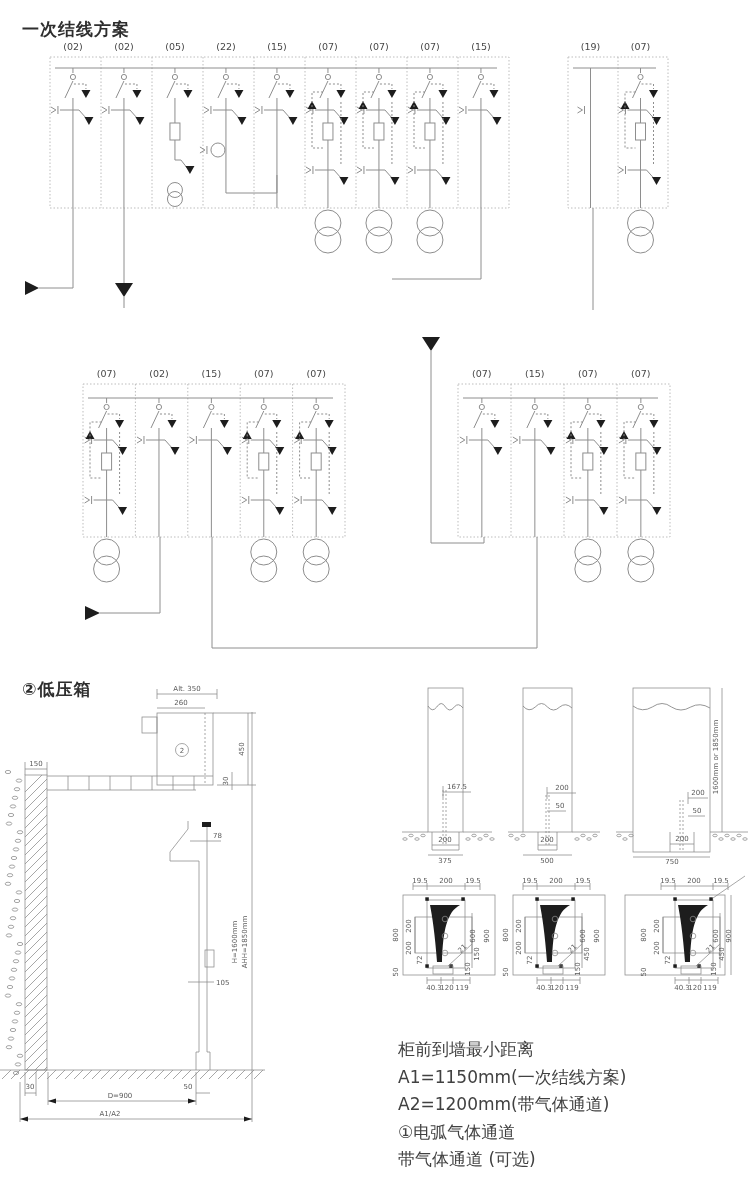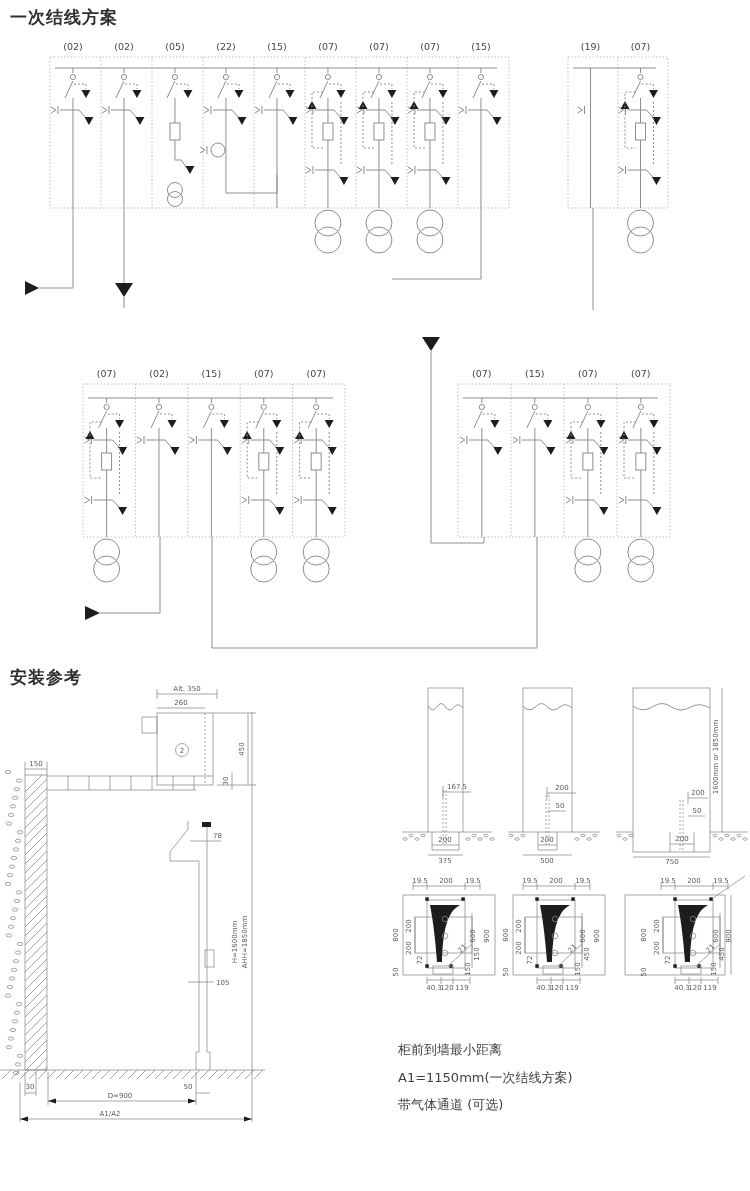--- a/index.html
+++ b/index.html
@@ -1,40 +1,40 @@
 <!DOCTYPE html>
 <html><head>
 <meta charset="utf-8">
 <style>
   html,body{margin:0;padding:0;background:#fff;}
   .page{position:relative;width:750px;height:1191px;background:#fff;overflow:hidden;
         font-family:"DejaVu Sans",sans-serif;}
-  .sec-title{position:absolute;margin:0;font-size:17px;font-weight:bold;color:#2e2e2e;
+  .sec-title{position:absolute;margin:12px;font-size:17px;font-weight:bold;color:#2e2e2e;
              letter-spacing:1px;font-family:"DejaVu Sans",sans-serif;}
   #t1{left:10px;top:6px;}
   #t2{left:10px;top:666px;}
-  .notes{position:absolute;left:398px;top:1036px;width:340px;font-size:13px;
+  .notes{position:absolute;left:398px;top:1036px;width:340px;font-size:17px;
          line-height:27.5px;color:#414141;}
   svg{position:absolute;left:0;top:0;}
   .ln{stroke:#8e8e8e;stroke-width:1;fill:none;}
   .ds{stroke-dasharray:2 2;}
   .bx{stroke:#bdbdbd;stroke-width:1;fill:none;stroke-dasharray:1.5 2;}
   .dm{stroke:#8a8a8a;stroke-width:.75;fill:none;}
   .wv{stroke:#8a8a8a;stroke-width:.9;fill:none;}
   .bk{fill:#1d1d1d;stroke:none;}
   text{font-family:"DejaVu Sans",sans-serif;fill:#5a5a5a;}
   .cl{font-size:9.5px;fill:#474747;}
   .dt{font-size:7px;}
 </style>
 </head>
 <body>
 
 <div class="page">
   <h1 class="sec-title" id="t1">一次结线方案</h1>
-  <h2 class="sec-title" id="t2">安装参考</h2>
+  <h2 class="sec-title" id="t2">②低压箱</h2>
   <svg id="cv" width="750" height="1191" viewBox="0 0 750 1191">
       <g>
         <rect x="50" y="57" width="459" height="151" class="bx"></rect>
         <line x1="101" y1="57" x2="101" y2="208" class="bx"></line>
         <line x1="152" y1="57" x2="152" y2="208" class="bx"></line>
         <line x1="203" y1="57" x2="203" y2="208" class="bx"></line>
         <line x1="254" y1="57" x2="254" y2="208" class="bx"></line>
         <line x1="305" y1="57" x2="305" y2="208" class="bx"></line>
         <line x1="356" y1="57" x2="356" y2="208" class="bx"></line>
         <line x1="407" y1="57" x2="407" y2="208" class="bx"></line>
@@ -809,15 +809,17 @@
         <text x="682" y="990" class="dt" text-anchor="middle">40.3</text>
         <text x="695" y="990" class="dt" text-anchor="middle">120</text>
         <text x="710" y="990" class="dt" text-anchor="middle">119</text>
         <text x="712" y="950" class="dt" text-anchor="middle" transform="rotate(-45 712 950)">21</text>
         <line x1="713" y1="898" x2="745" y2="876" class="dm"></line>
       </g>
     </svg>
   <div class="notes">
     <div>柜前到墙最小距离</div>
     <div>A1=1150mm(一次结线方案)</div>
+    <div>A2=1200mm(带气体通道)</div>
+    <div>①电弧气体通道</div>
     <div>带气体通道 (可选)</div>
   </div>
 </div>
 
 </body></html>

